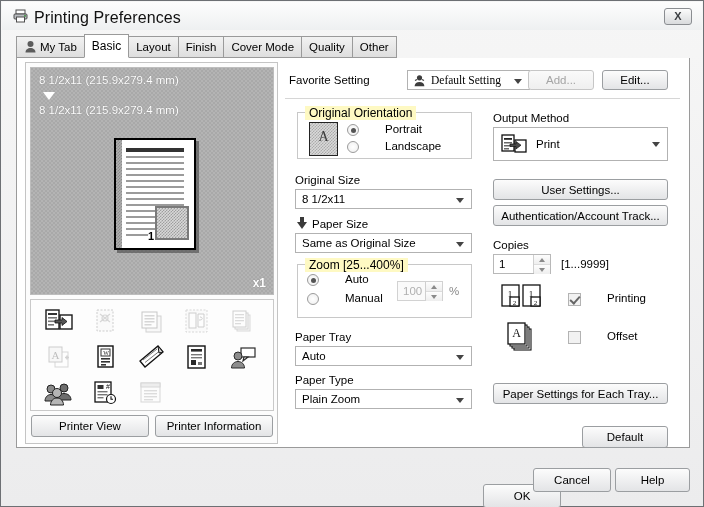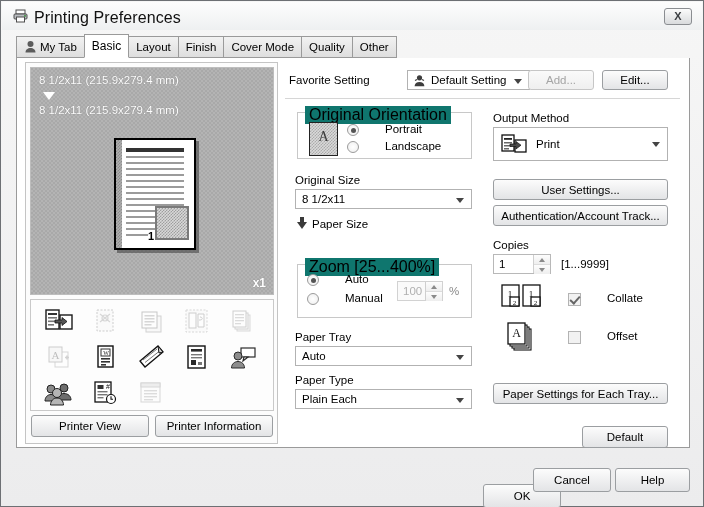--- a/index.html
+++ b/index.html
@@ -156,21 +156,21 @@
   }
   .combo .ctext{position:absolute;left:6px;top:3px;font-size:11.5px;color:#000;white-space:nowrap;}
   .combo .carat{
     position:absolute;right:7px;top:8px;width:0;height:0;
     border-left:4px solid transparent;border-right:4px solid transparent;border-top:5px solid #444;
   }
   .group{
     position:absolute;box-sizing:border-box;border:1px solid #c8c8c8;background:#fff;
   }
   .grouplbl{
-    position:absolute;background:#0f766e;padding:0 4px;font-size:16px;color:#000;white-space:nowrap;
+    position:absolute;background:#fef9c3;padding:0 4px;font-size:12px;color:#000;white-space:nowrap;
   }
   .radio{position:absolute;width:12px;height:12px;border-radius:50%;
     border:1px solid #9b9b9b;background:radial-gradient(#ffffff,#ededed);box-sizing:border-box;cursor:pointer;}
   .radio.on::after{content:"";position:absolute;left:2.5px;top:2.5px;width:5px;height:5px;border-radius:50%;background:#555;}
   .rlbl{position:absolute;font-size:11.5px;cursor:pointer;padding-left:20px;}
   .chk{position:absolute;width:13px;height:13px;box-sizing:border-box;
     border:1px solid #b3b3b3;background:#f2f2f2;cursor:pointer;}
   .chk.on::after{
     content:"";position:absolute;left:3px;top:0px;width:4px;height:8px;
     border:solid #666;border-width:0 2px 2px 0;transform:rotate(42deg);
@@ -427,21 +427,21 @@
         <div class="btn" style="position:absolute;left:1px;top:0;width:118px;height:22px;">
           <span>Printer View</span>
         </div>
       </div>
     </div>
 
     <div class="rightcol">
 
       <div class="lbl" style="left:4px;top:12px;">Favorite Setting</div>
 
-      <div class="combo" style="left:122px;top:8px;width:123px;">
+      <div class="combo" style="left:122px;top:8px;width:123px;font-family:Liberation Serif, serif;">
         <span style="position:absolute;left:5px;top:3px;">
           <svg width="13" height="13" viewBox="0 0 13 13">
             <circle cx="6.5" cy="3.8" r="2.6" fill="#3d3d3d"></circle>
             <path d="M1.6 12.3c0-2.8 2.2-4.3 4.9-4.3s4.9 1.5 4.9 4.3z" fill="#3d3d3d"></path>
             <path d="M4 5.4l-2 1.1M9 5.4l2 1.1" stroke="#3d3d3d" stroke-width="1.1"></path>
           </svg>
         </span>
         <span class="ctext" style="left:23px;">Default Setting</span>
         <span class="carat"></span>
       </div>
@@ -472,20 +472,24 @@
 
       <div class="lbl" style="left:10px;top:112px;">Original Size</div>
       <div class="combo" style="left:10px;top:127px;width:177px;">
         <span class="ctext">8 1/2x11</span>
         <span class="carat"></span>
       </div>
 
       <span class="arrowstem" style="left:15px;top:155px;"></span>
       <span class="arrowdown" style="left:12px;top:160px;"></span>
       <div class="lbl" style="left:27px;top:156px;">Paper Size</div>
+      <div class="combo" style="left:10px;top:171px;width:177px;">
+        <span class="ctext">Same as Original Size</span>
+        <span class="carat"></span>
+      </div>
 
       <div class="group" style="left:12px;top:202px;width:175px;height:54px;"></div>
       <div class="grouplbl" style="left:20px;top:196px;">Zoom [25...400%]</div>
 
       <div class="radio on" style="left:22px;top:212px;"></div>
       <div class="rlbl" style="left:40px;top:211px;">Auto</div>
       <div class="radio" style="left:22px;top:231px;"></div>
       <div class="rlbl" style="left:40px;top:230px;">Manual</div>
 
       <div class="spin dis" style="left:112px;top:219px;width:46px;">
@@ -502,21 +506,21 @@
       <div class="lbl" style="left:164px;top:223px;color:#8a8a8a;">%</div>
 
       <div class="lbl" style="left:10px;top:269px;">Paper Tray</div>
       <div class="combo" style="left:10px;top:284px;width:177px;">
         <span class="ctext">Auto</span>
         <span class="carat"></span>
       </div>
 
       <div class="lbl" style="left:10px;top:312px;">Paper Type</div>
       <div class="combo" style="left:10px;top:327px;width:177px;">
-        <span class="ctext">Plain Each</span>
+        <span class="ctext">Plain Zoom</span>
         <span class="carat"></span>
       </div>
 
       <div class="lbl" style="left:208px;top:50px;">Output Method</div>
       <div class="combo" style="left:208px;top:65px;width:175px;height:34px;">
         <span style="position:absolute;left:7px;top:6px;">
           <svg width="26" height="22" viewBox="0 0 26 22">
             <rect x="1" y="1" width="12" height="16" fill="#fff" stroke="#111" stroke-width="1.3"></rect>
             <rect x="3" y="4" width="8" height="1.8" fill="#222"></rect>
             <rect x="3" y="8" width="8" height="1.5" fill="#666"></rect>
@@ -557,21 +561,21 @@
           <text x="9" y="13" font-size="9" text-anchor="middle" fill="#111" font-family="Liberation Serif, serif">1</text>
           <rect x="9" y="13" width="9" height="9" fill="#fff" stroke="#111" stroke-width="1.3"></rect>
           <text x="13.5" y="21" font-size="7" text-anchor="middle" fill="#111" font-family="Liberation Serif, serif">2</text>
           <rect x="22" y="1" width="17" height="21" fill="#fff" stroke="#111" stroke-width="1.3"></rect>
           <text x="30" y="13" font-size="9" text-anchor="middle" fill="#111" font-family="Liberation Serif, serif">1</text>
           <rect x="30" y="13" width="9" height="9" fill="#fff" stroke="#111" stroke-width="1.3"></rect>
           <text x="34.5" y="21" font-size="7" text-anchor="middle" fill="#111" font-family="Liberation Serif, serif">2</text>
         </svg>
       </span>
       <div class="chk on" style="left:283px;top:231px;"></div>
-      <div class="rlbl" style="left:302px;top:230px;">Collate</div>
+      <div class="rlbl" style="left:302px;top:230px;">Printing</div>
 
       <span style="position:absolute;left:218px;top:259px;">
         <svg width="40" height="32" viewBox="0 0 40 32">
           <path d="M7 4h18l6 7v17H7z" fill="#fff" stroke="#111" stroke-width="1.2" opacity="0"></path>
           <rect x="11" y="8" width="17" height="21" fill="#fff" stroke="#111" stroke-width="1.1"></rect>
           <rect x="9" y="6" width="17" height="21" fill="#fff" stroke="#111" stroke-width="1.1"></rect>
           <rect x="7" y="4" width="17" height="21" fill="#fff" stroke="#111" stroke-width="1.1"></rect>
           <rect x="5" y="2" width="17" height="21" fill="#fff" stroke="#111" stroke-width="1.3"></rect>
           <text x="13.5" y="16" font-size="12" text-anchor="middle" fill="#111" font-family="Liberation Serif, serif">A</text>
         </svg>

